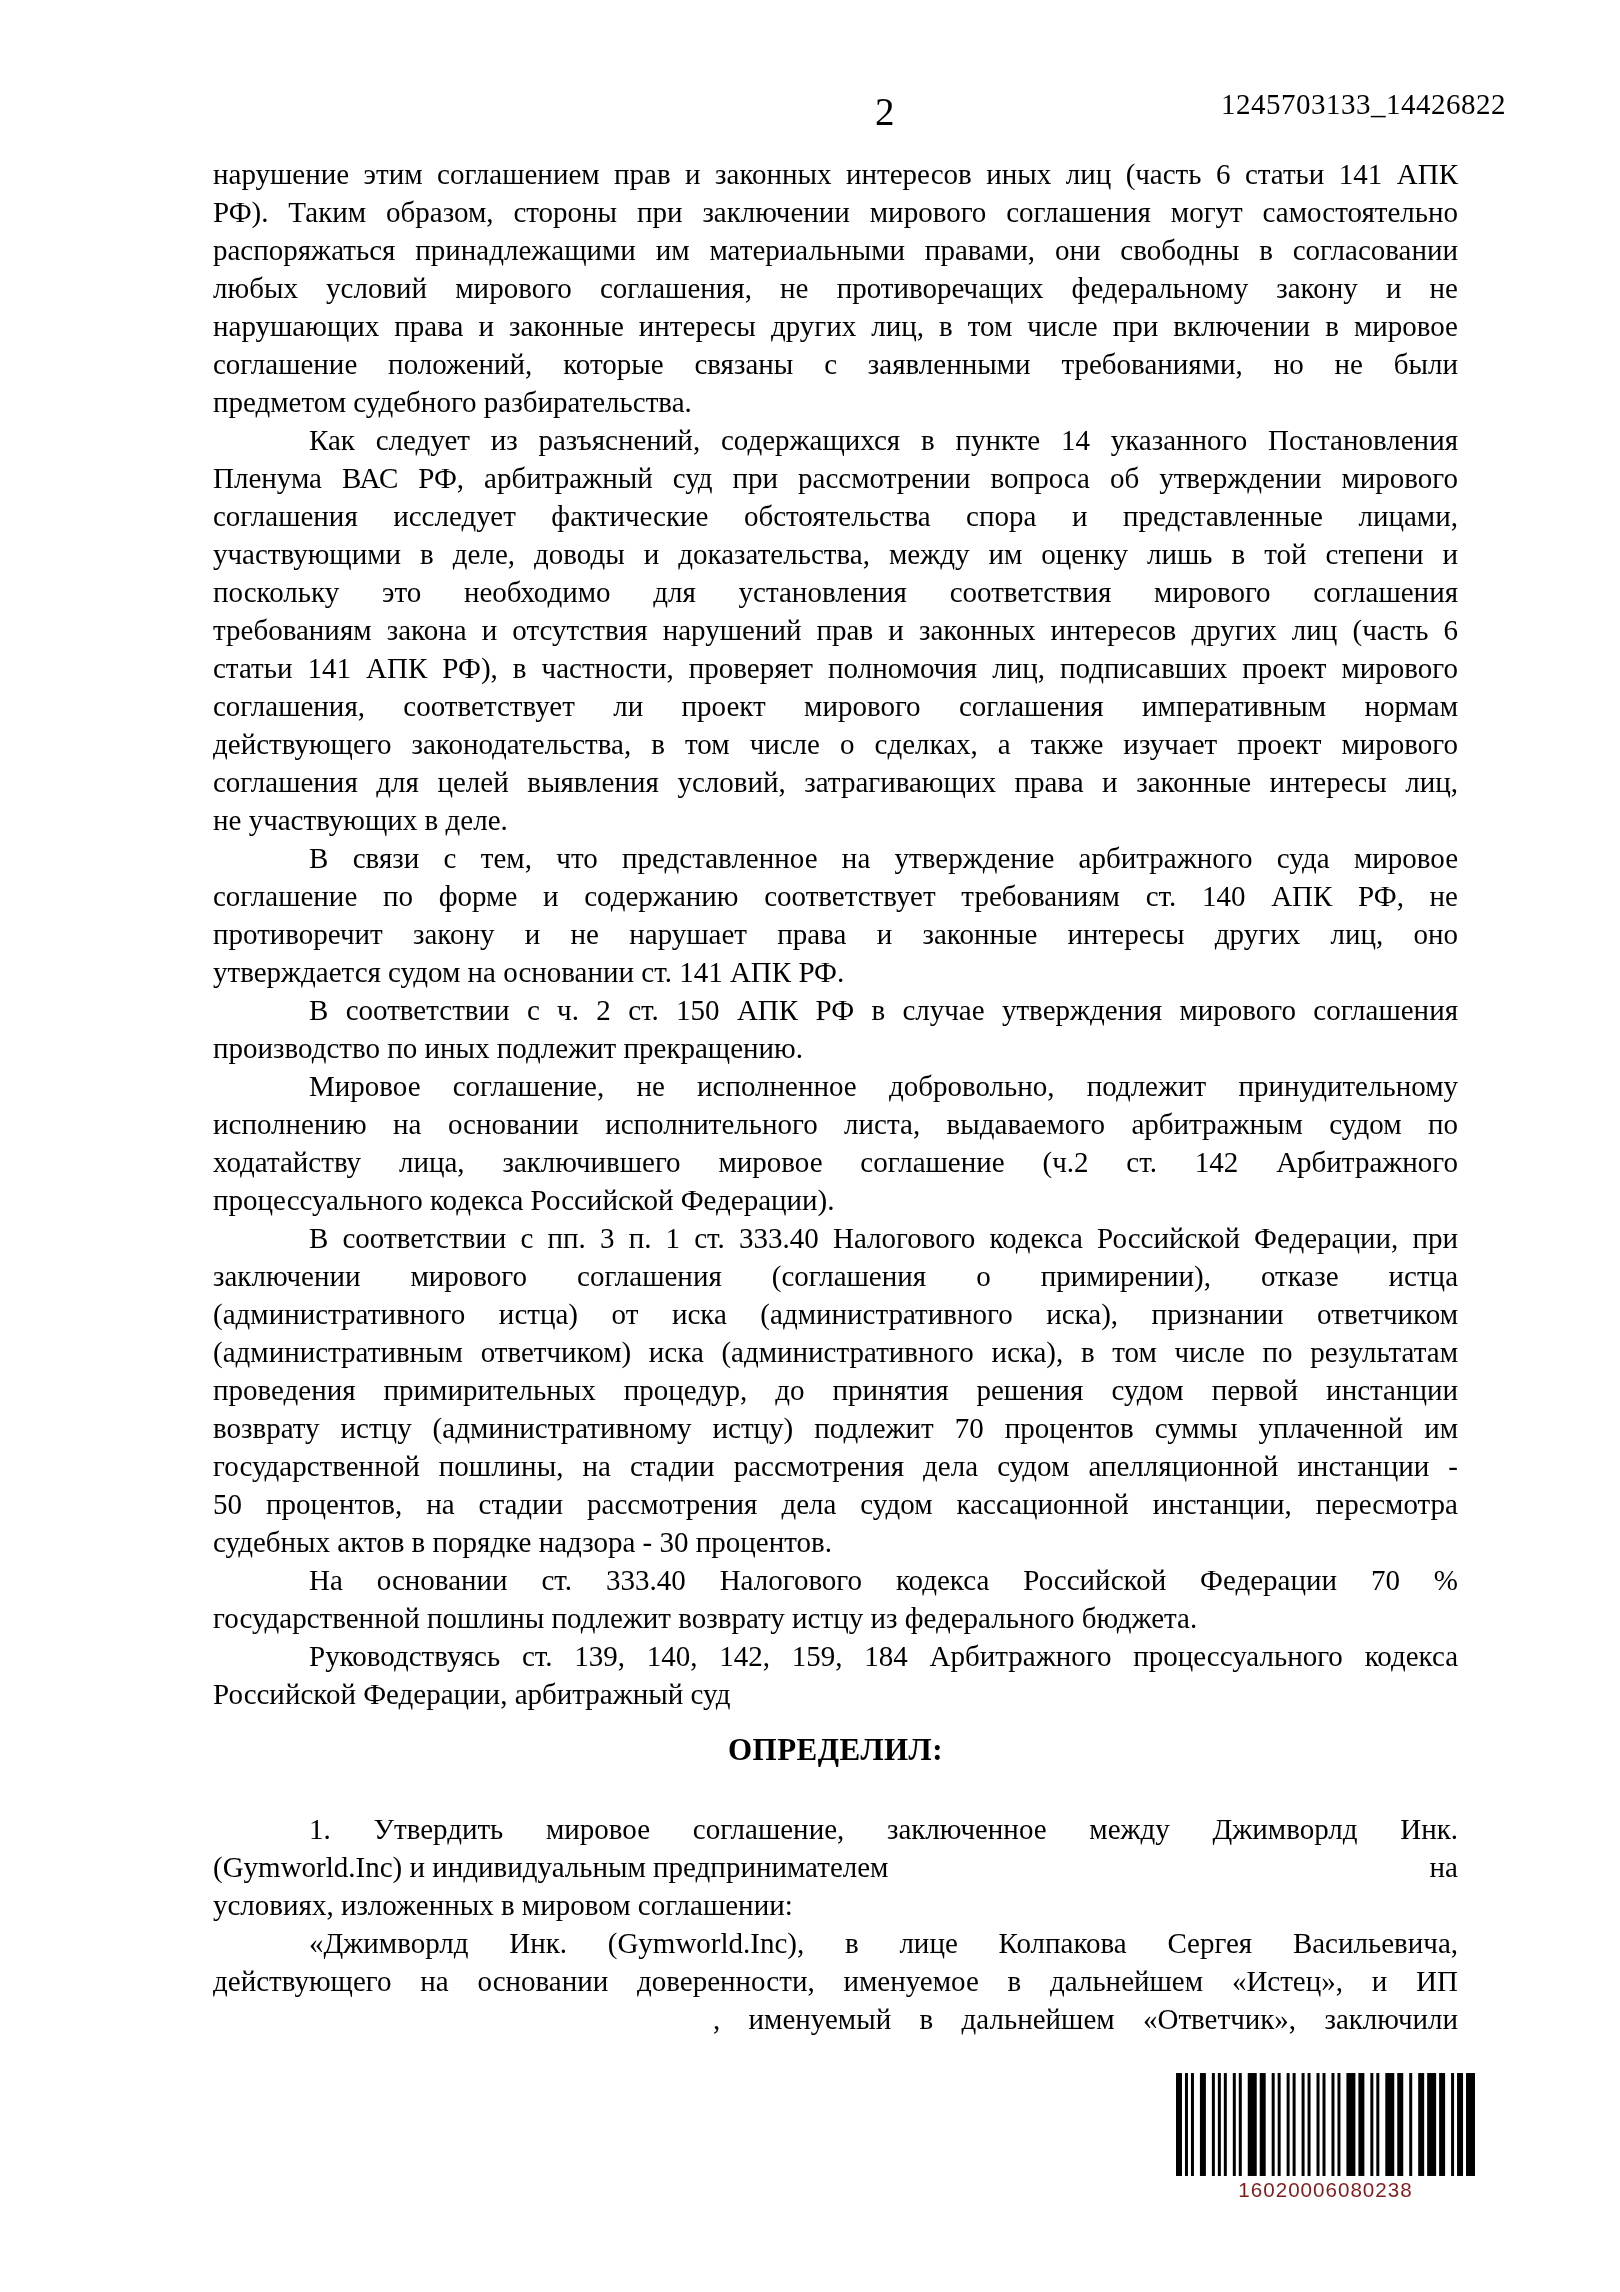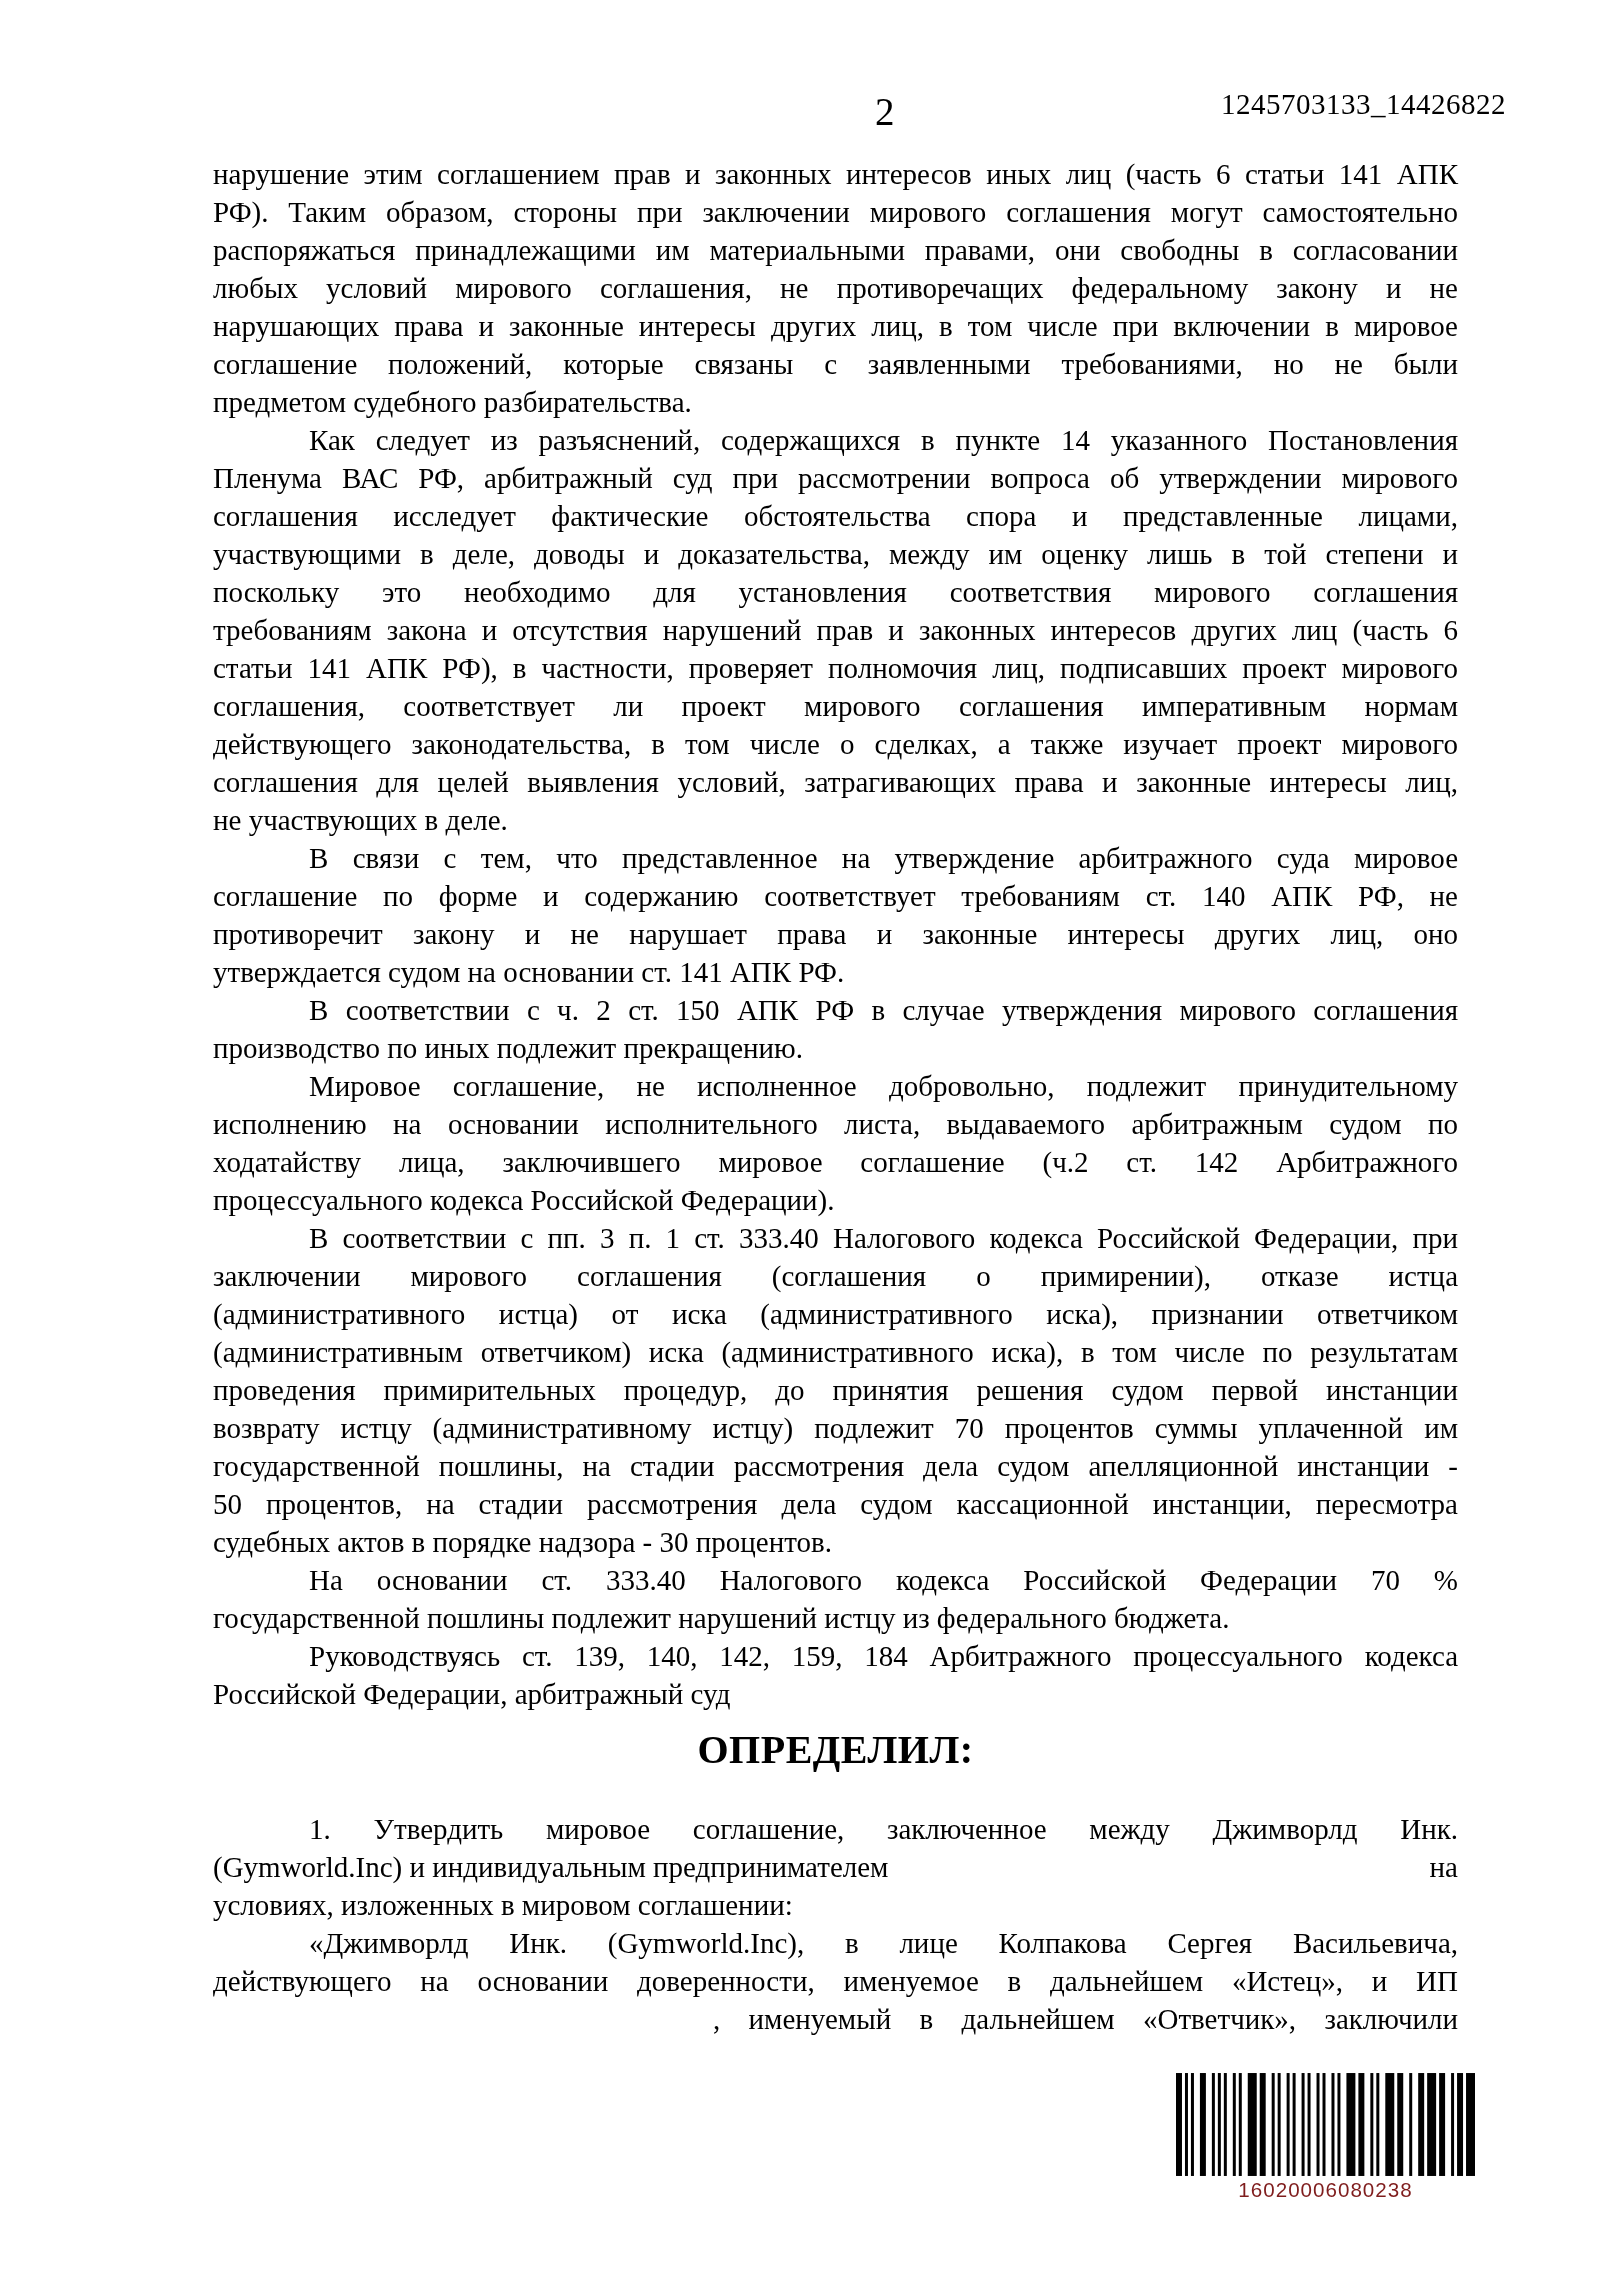--- a/index.html
+++ b/index.html
@@ -60,21 +60,21 @@
     height: 1px;
     vertical-align: baseline;
   }
   .heading {
     height: 38px;
     line-height: 38px;
     margin: 17.6px 0 41px 0;
     text-align: center;
     text-align-last: center;
     font-weight: 700;
-    font-size: 40px;
+    font-size: 31px;
     letter-spacing: 0.5px;
   }
   .barcode-block {
     position: absolute;
     left: 1176px;
     top: 2073px;
     width: 299px;
     text-align: center;
   }
   .barcode-svg { display: block; }
@@ -139,21 +139,21 @@
         <div class="line">(административного истца) от иска (административного иска), признании ответчиком</div>
         <div class="line">(административным ответчиком) иска (административного иска), в том числе по результатам</div>
         <div class="line">проведения примирительных процедур, до принятия решения судом первой инстанции</div>
         <div class="line">возврату истцу (административному истцу) подлежит 70 процентов суммы уплаченной им</div>
         <div class="line">государственной пошлины, на стадии рассмотрения дела судом апелляционной инстанции -</div>
         <div class="line">50 процентов, на стадии рассмотрения дела судом кассационной инстанции, пересмотра</div>
         <div class="line last">судебных актов в порядке надзора - 30 процентов.</div>
       </div>
       <div class="paragraph">
         <div class="line first">На основании ст. 333.40 Налогового кодекса Российской Федерации 70 %</div>
-        <div class="line last">государственной пошлины подлежит нарушений истцу из федерального бюджета.</div>
+        <div class="line last">государственной пошлины подлежит возврату истцу из федерального бюджета.</div>
       </div>
       <div class="paragraph">
         <div class="line first">Руководствуясь ст. 139, 140, 142, 159, 184 Арбитражного процессуального кодекса</div>
         <div class="line last">Российской Федерации, арбитражный суд</div>
       </div>
       <div class="heading">ОПРЕДЕЛИЛ:</div>
       <div class="paragraph">
         <div class="line first">1. Утвердить мировое соглашение, заключенное между Джимворлд Инк.</div>
         <div class="line split">
           <span>(Gymworld.Inc) и индивидуальным предпринимателем</span>

